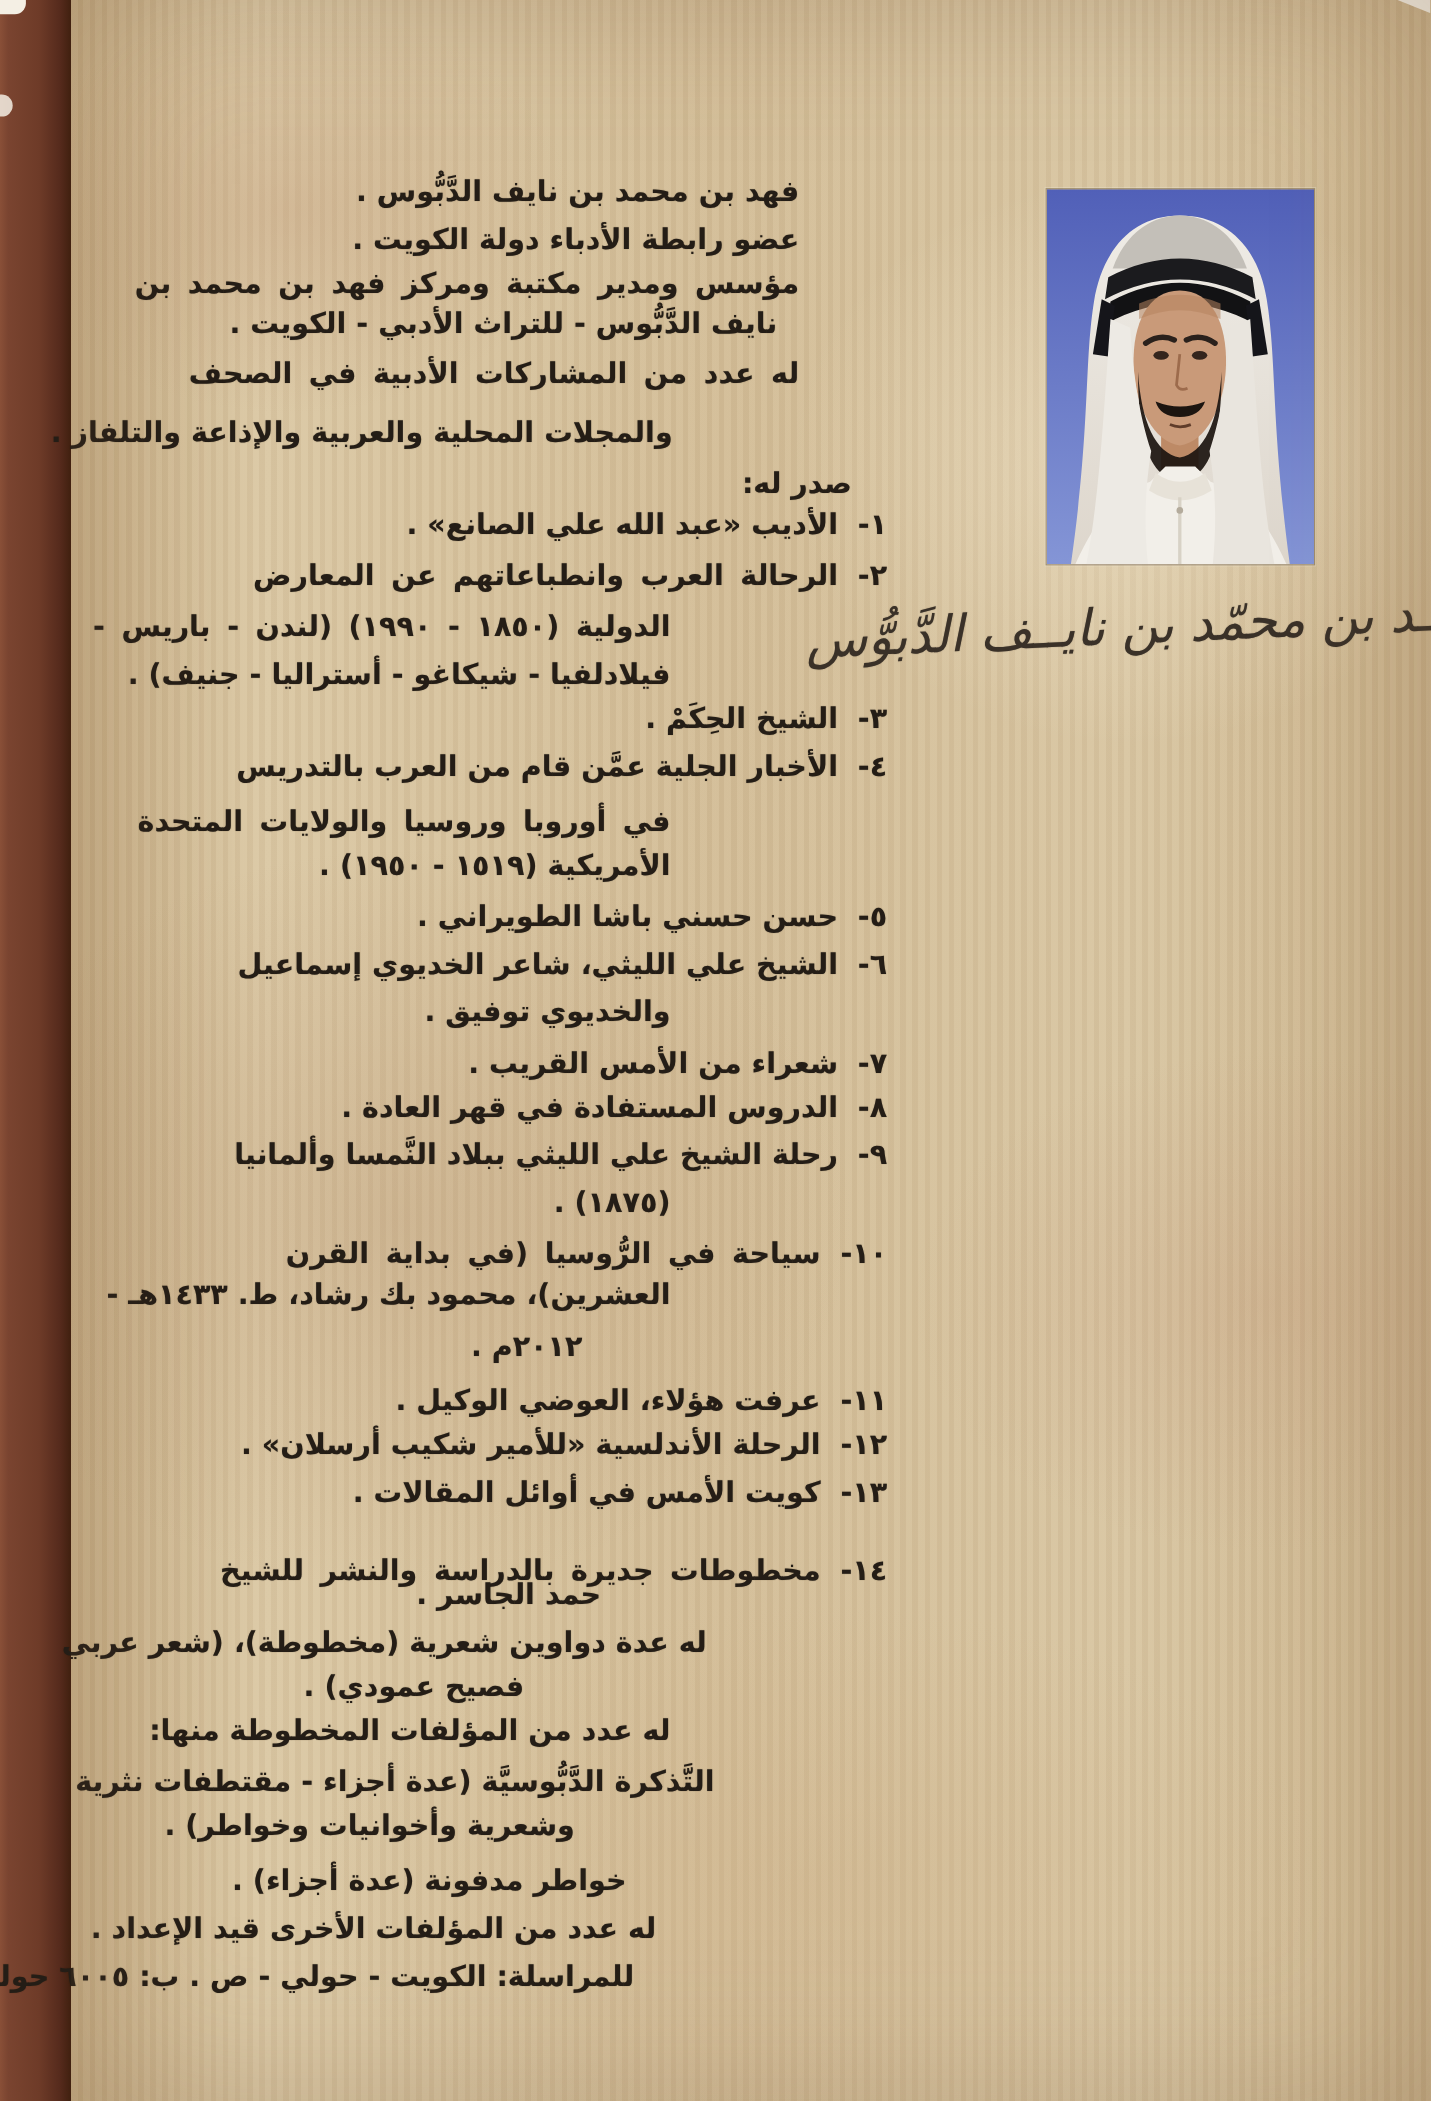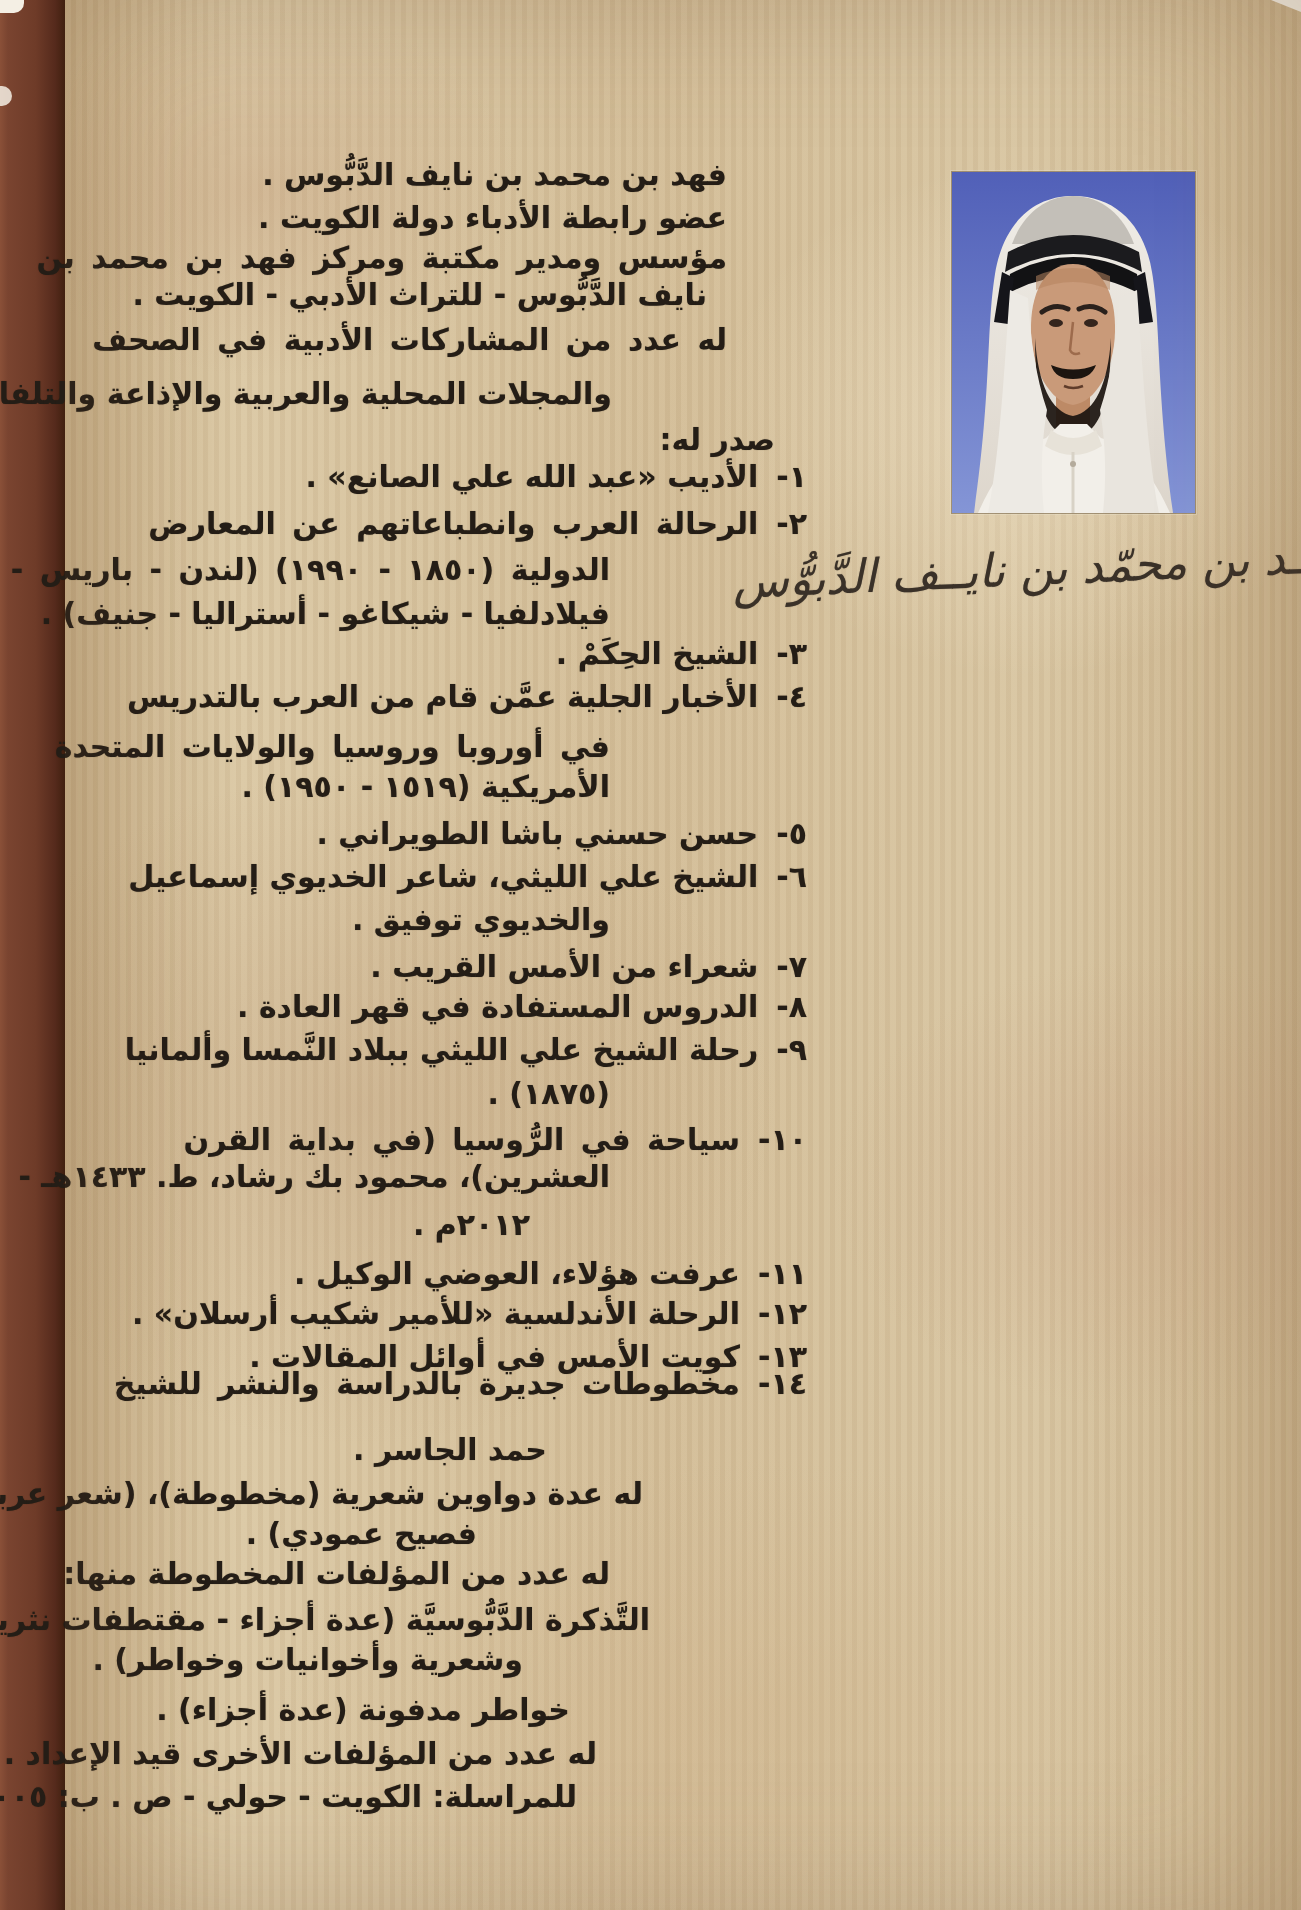--- a/index.html
+++ b/index.html
@@ -53,21 +53,21 @@
     direction:rtl;text-align:center;
     font-size:46px;color:#3a3128;
     transform:rotate(-2.5deg);
     font-style:italic;
     text-shadow:0 0 1px rgba(58,49,40,.55);
     white-space:nowrap;
   }
   
   .line{
     position:absolute;white-space:nowrap;direction:rtl;
-    font-weight:bold;font-size:30px;line-height:40px;color:var(--ink);
+    font-weight:bold;font-size:26px;line-height:40px;color:var(--ink);
     text-shadow:0 0 1px rgba(40,30,18,.45);
   }
   .line .num{margin-left:18px;display:inline-block;}
   .line.sp{word-spacing:6px;}
 </style>
 </head>
 <body>
 
 <div class="page">
 
@@ -152,21 +152,21 @@
         <div class="line" style="top: 947px; right: 494px;"><span class="num">٧-</span><span>شعراء من الأمس القريب .</span></div>
         <div class="line" style="top: 987px; right: 494px;"><span class="num">٨-</span><span>الدروس المستفادة في قهر العادة .</span></div>
         <div class="line" style="top: 1030px; right: 494px;"><span class="num">٩-</span><span>رحلة الشيخ علي الليثي ببلاد النَّمسا وألمانيا</span></div>
         <div class="line" style="top: 1074px; right: 691px;"><span>(١٨٧٥) .</span></div>
         <div class="line sp" style="top: 1120px; right: 494px;"><span class="num">١٠-</span><span>سياحة في الرُّوسيا (في بداية القرن</span></div>
         <div class="line" style="top: 1157px; right: 691px;"><span>العشرين)، محمود بك رشاد، ط. ١٤٣٣هـ -</span></div>
         <div class="line" style="top: 1205px; right: 771px;"><span>٢٠١٢م .</span></div>
         <div class="line" style="top: 1254px; right: 494px;"><span class="num">١١-</span><span>عرفت هؤلاء، العوضي الوكيل .</span></div>
         <div class="line" style="top: 1294px; right: 494px;"><span class="num">١٢-</span><span>الرحلة الأندلسية «للأمير شكيب أرسلان» .</span></div>
         <div class="line" style="top: 1337px; right: 494px;"><span class="num">١٣-</span><span>كويت الأمس في أوائل المقالات .</span></div>
-        <div class="line sp" style="top: 1364px; right: 494px;"><span class="num">١٤-</span><span>مخطوطات جديرة بالدراسة والنشر للشيخ</span></div>
+        <div class="line sp" style="top: 1408px; right: 494px;"><span class="num">١٤-</span><span>مخطوطات جديرة بالدراسة والنشر للشيخ</span></div>
         <div class="line" style="top: 1430px; right: 754px;"><span>حمد الجاسر .</span></div>
         <div class="line" style="top: 1474px; right: 658px;"><span>له عدة دواوين شعرية (مخطوطة)، (شعر عربي</span></div>
         <div class="line" style="top: 1514px; right: 824px;"><span>فصيح عمودي) .</span></div>
         <div class="line" style="top: 1554px; right: 691px;"><span>له عدد من المؤلفات المخطوطة منها:</span></div>
         <div class="line" style="top: 1600px; right: 651px;"><span>التَّذكرة الدَّبُّوسيَّة (عدة أجزاء - مقتطفات نثرية</span></div>
         <div class="line" style="top: 1640px; right: 778px;"><span>وشعرية وأخوانيات وخواطر) .</span></div>
         <div class="line" style="top: 1690px; right: 731px;"><span>خواطر مدفونة (عدة أجزاء) .</span></div>
         <div class="line" style="top: 1734px; right: 704px;"><span>له عدد من المؤلفات الأخرى قيد الإعداد .</span></div>
         <div class="line" style="top: 1777px; right: 724px;"><span>للمراسلة: الكويت - حولي - ص . ب: ٦٠٠٥ حولي</span></div>
       </div>

